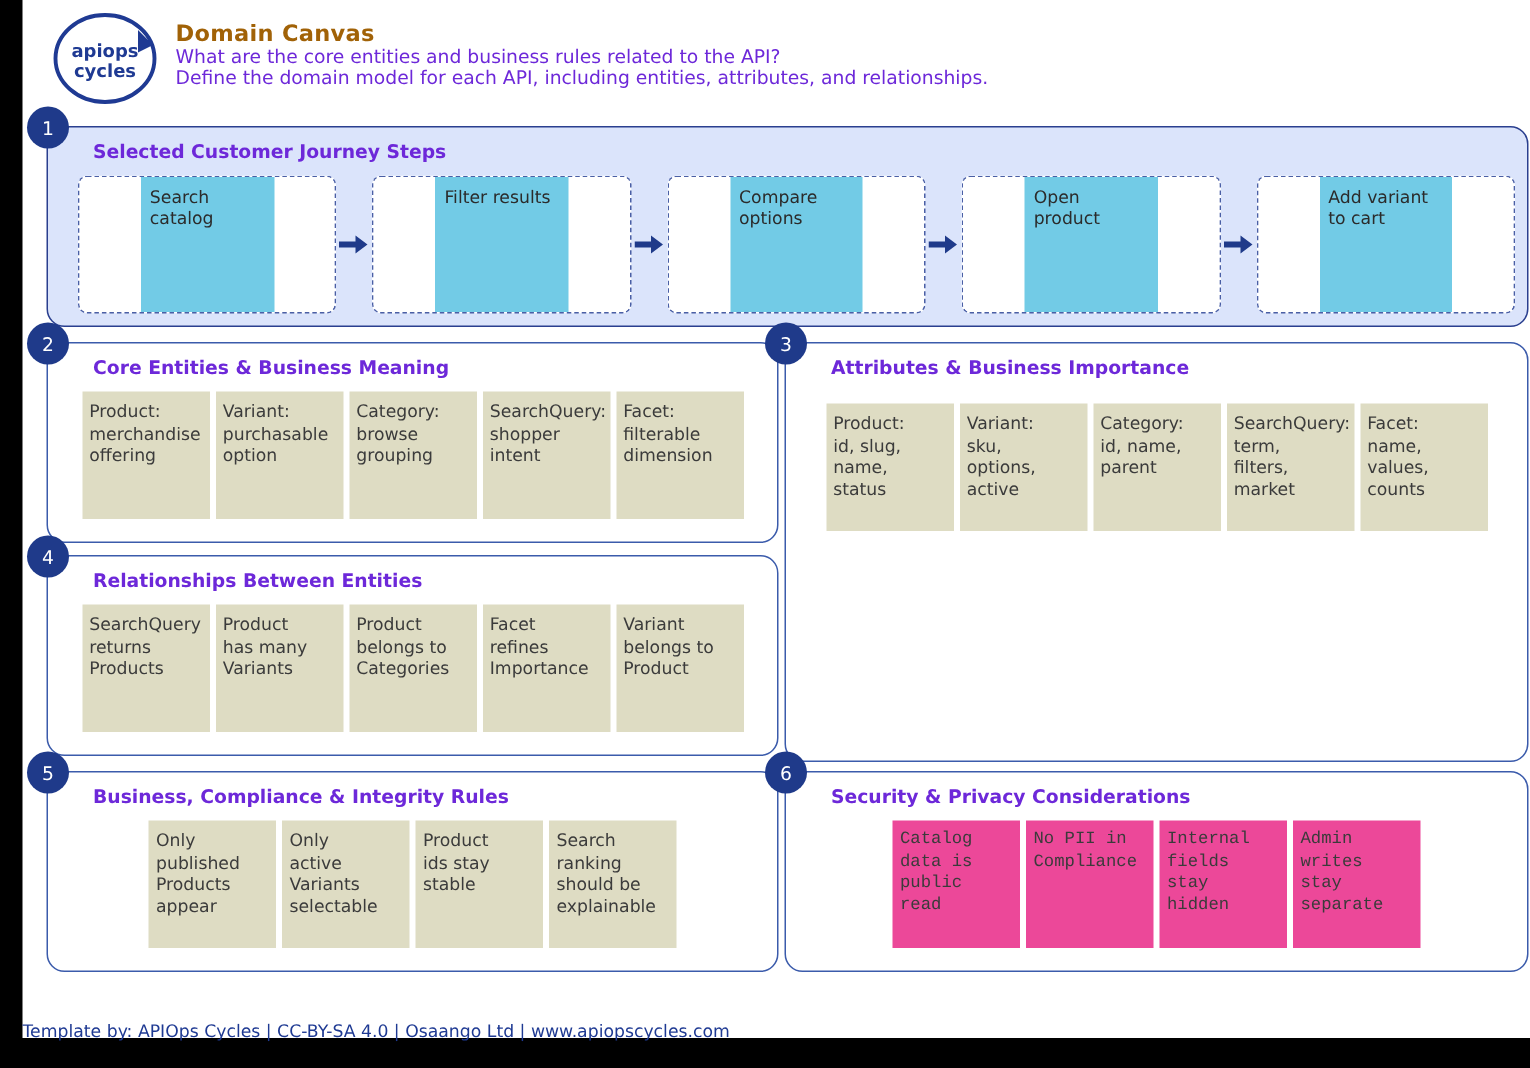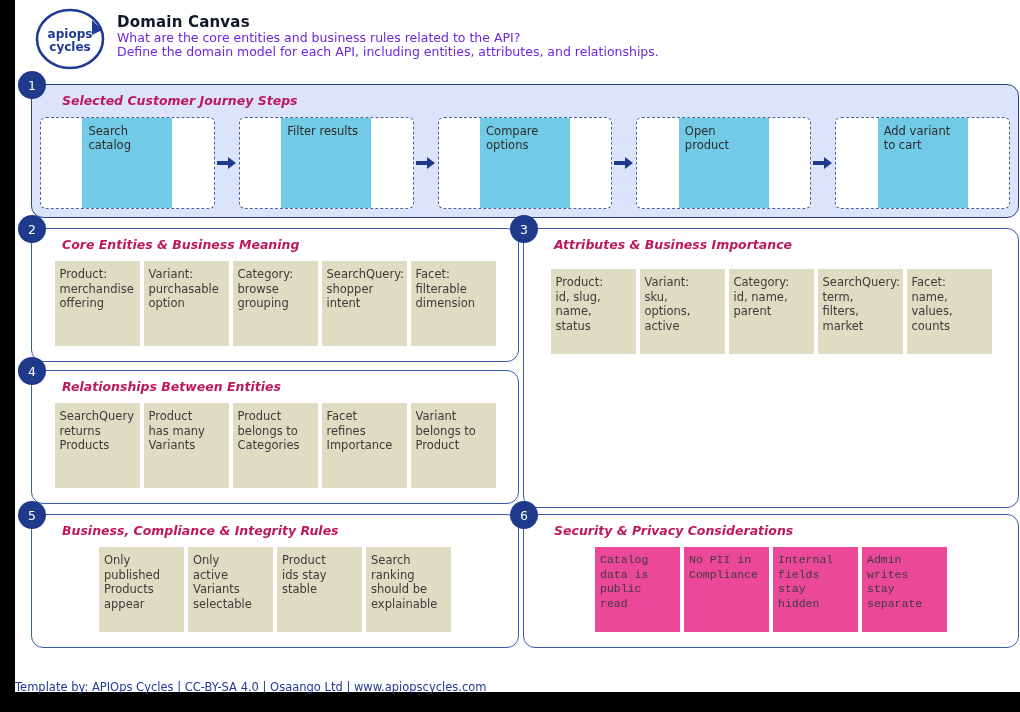--- a/index.html
+++ b/index.html
@@ -45,21 +45,21 @@
 
   .header-text {
     position: absolute;
     left: 102px;
     top: 14px;
     width: 880px;
   }
   .canvas-title {
     font-size: 15px;
     font-weight: bold;
-    color: #0f172a;
+    color: #a16207;
     letter-spacing: .2px;
     line-height: 17px;
     margin: 0;
   }
   .canvas-sub {
     font-size: 12.5px;
     color: #6d28d9;
     line-height: 14px;
     margin: 0;
     white-space: nowrap;
@@ -91,30 +91,29 @@
     align-items: center;
     justify-content: center;
     z-index: 5;
   }
   .panel-title {
     position: absolute;
     left: 30px;
     top: 8px;
     font-size: 12.5px;
     font-weight: bold;
-    color: #be185d;
+    color: #6d28d9;
     white-space: nowrap;
-    font-style: italic;
   }
 
   
   #p1 { left: 16px; top: 84px; width: 988px; height: 134px; }
   .journey-row {
     position: absolute;
-    left: 8px;
+    left: 20px;
     top: 32px;
     right: 8px;
     height: 92px;
     display: flex;
     align-items: stretch;
   }
   .journey-step {
     flex: 1 1 0;
     border: 1.5px dashed #4a5fa5;
     border-radius: 6px;

